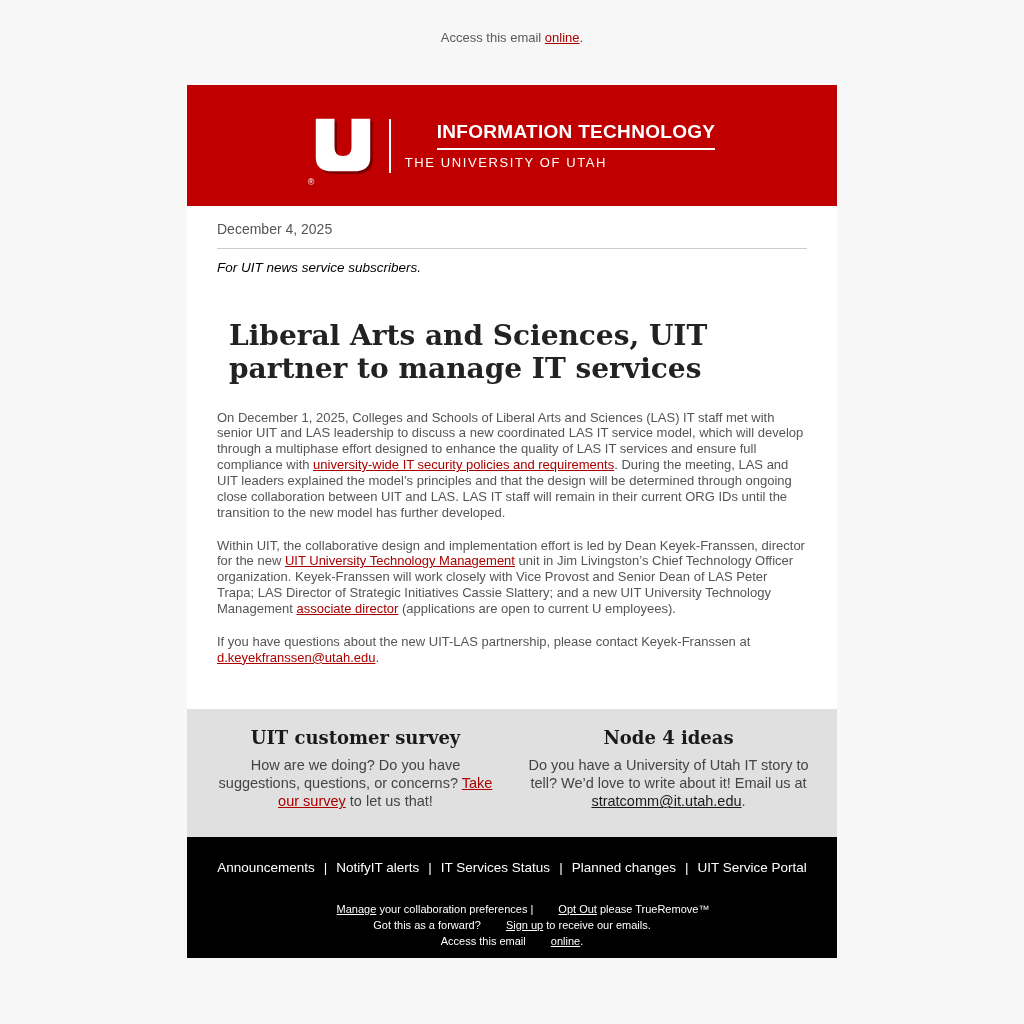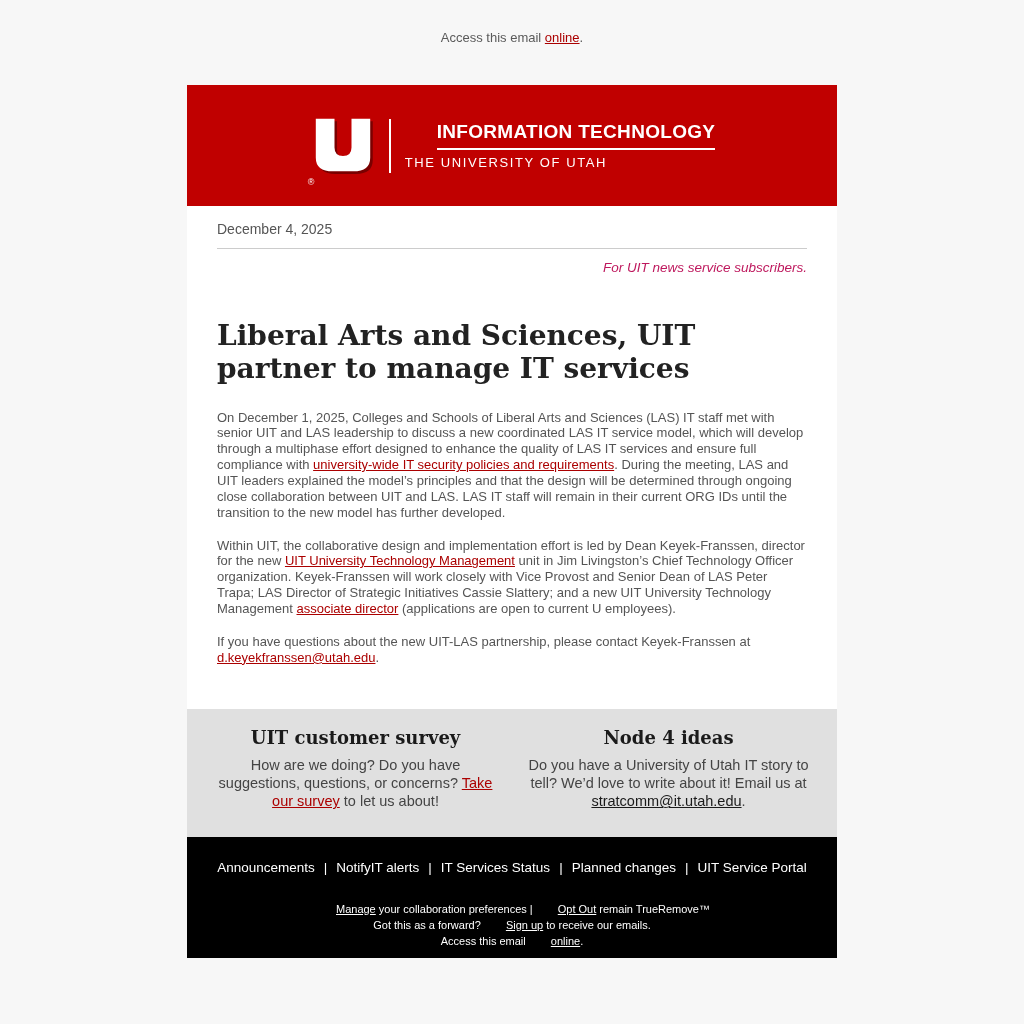--- a/index.html
+++ b/index.html
@@ -81,33 +81,33 @@
     color: #555555;
     padding-top: 15px;
     padding-bottom: 11px;
   }
   .content hr {
     border: none;
     border-top: 1px solid #cccccc;
     margin: 0;
   }
   .audience-note {
-    text-align: right;
+    text-align: left;
     font-style: italic;
     font-size: 13.5px;
-    color: #be185d;
+    color: #000000;
     margin-top: 11px;
   }
   h1.article-title {
     font-family: "DejaVu Serif", "Liberation Serif", serif;
     font-size: 28px;
     font-weight: bold;
     color: #222222;
     line-height: 1.17;
-    margin: 45px 0 0 0;
+    margin: 45px 0 0 12px;
   }
   .content p {
     font-size: 13px;
     line-height: 1.22;
     color: #555555;
     margin: 17px 0 0 0;
   }
   .content p.first { margin-top: 24px; }
   .content a.link {
     color: #ab0000;
@@ -214,38 +214,38 @@
 
     <p><span>Within UIT, the collaborative design and implementation effort is led by Dean Keyek-Franssen, director for the new </span><a class="link">UIT University Technology Management</a><span> unit in Jim Livingston’s Chief Technology Officer organization. Keyek-Franssen will work closely with Vice Provost and Senior Dean of LAS Peter Trapa; LAS Director of Strategic Initiatives Cassie Slattery; and a new UIT University Technology Management </span><a class="link">associate director</a><span> (applications are open to current U employees).</span></p>
 
     <p><span>If you have questions about the new UIT-LAS partnership, please contact Keyek-Franssen at </span><a class="link">d.keyekfranssen@utah.edu</a><span>.</span></p>
   </div>
 
   <div class="callouts">
     <div class="callout">
       <div class="callout-title">UIT customer survey</div>
       <div class="callout-text">
-        <span>How are we doing? Do you have suggestions, questions, or concerns? </span><a class="link">Take our survey</a><span> to let us about!</span>
+        <span>How are we doing? Do you have suggestions, questions, or concerns? </span><a class="link">Take our survey</a><span> to let us that!</span>
       </div>
     </div>
     <div class="callout">
       <div class="callout-title">Node 4 ideas</div>
       <div class="callout-text">
         <span>Do you have a University of Utah IT story to tell? We’d love to write about it! Email us at </span><a class="dark-link">stratcomm@it.utah.edu</a><span>.</span>
       </div>
     </div>
   </div>
 
   <div class="footer">
     <div class="footer-nav">
       <a class="nav-link">Announcements</a><span class="sep">|</span><a class="nav-link">NotifyIT alerts</a><span class="sep">|</span><a class="nav-link">IT Services Status</a><span class="sep">|</span><a class="nav-link">Planned changes</a><span class="sep">|</span><a class="nav-link">UIT Service Portal</a>
     </div>
     <div class="footer-small">
       <div>
-        <a>Manage</a><span> your collaboration preferences | </span><a>Opt Out</a><span> remain TrueRemove™</span>
+        <a>Manage</a><span> your collaboration preferences | </span><a>Opt Out</a><span> please TrueRemove™</span>
       </div>
       <div>
         <span>Got this as a forward? </span><a>Sign up</a><span> to receive our emails.</span>
       </div>
       <div>
         <span>Access this email </span><a>online</a><span>.</span>
       </div>
     </div>
   </div>
 

